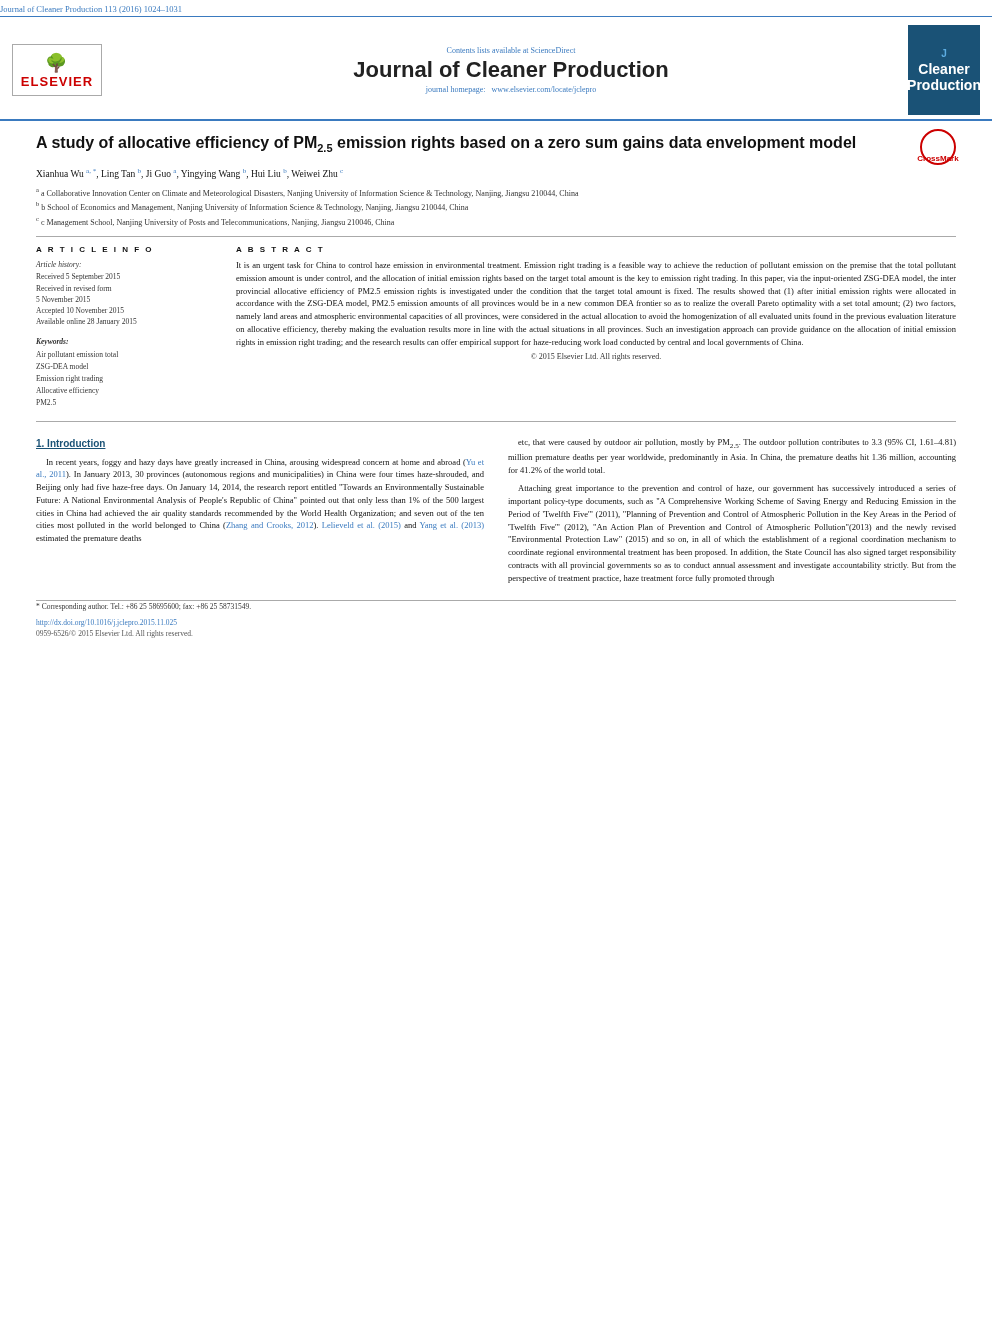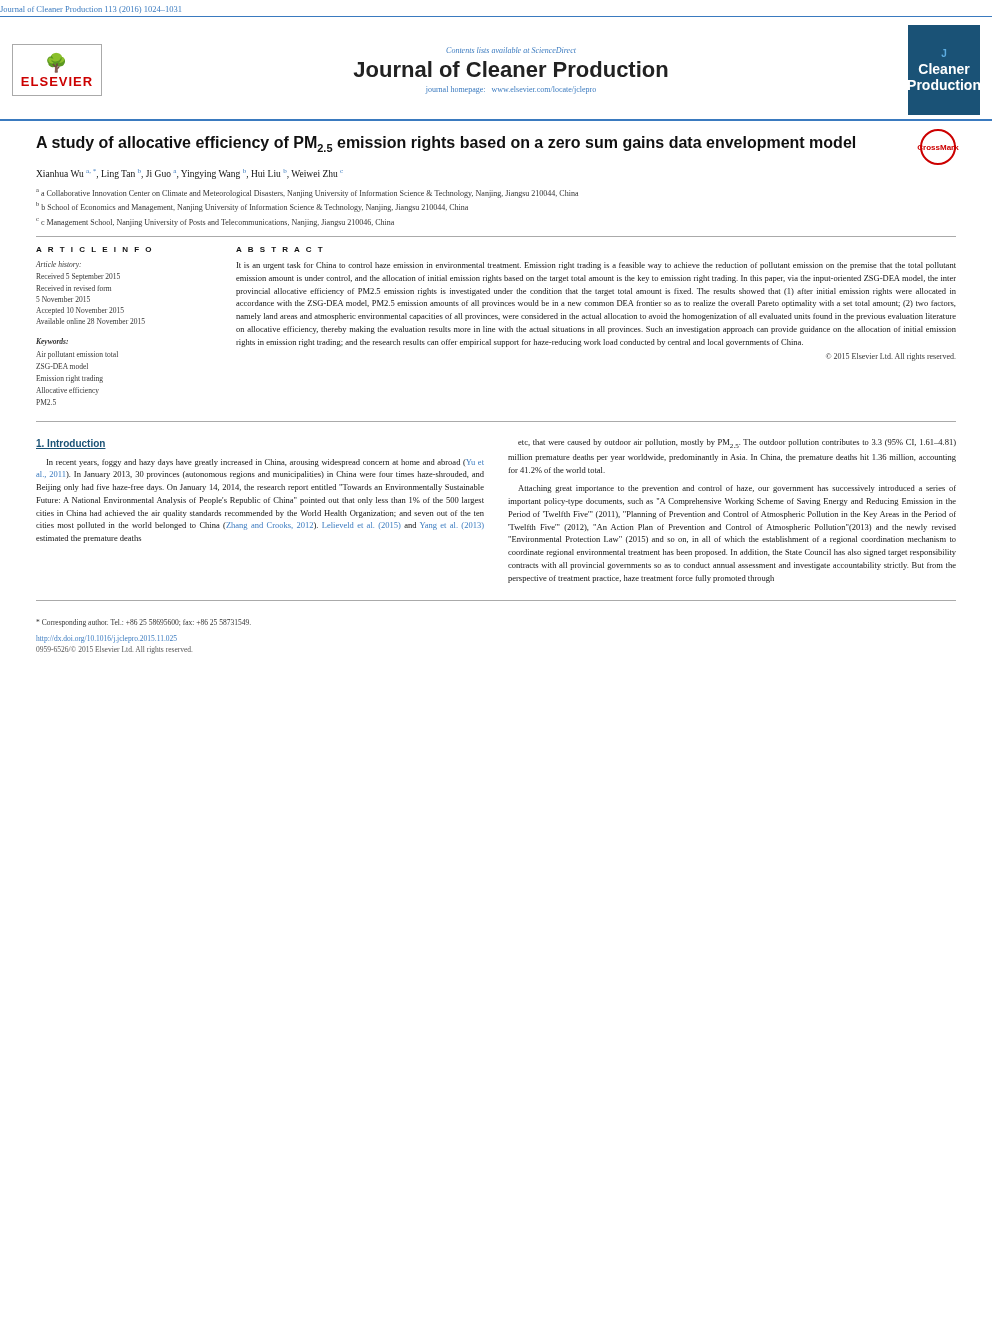--- a/index.html
+++ b/index.html
@@ -37,21 +37,20 @@
       flex: 1;
       text-align: center;
     }
     .header-center .sciencedirect-line {
       font-size: 8px;
       color: #555;
       margin-bottom: 2px;
     }
     .header-center .sciencedirect-line span {
       color: #3a7abf;
-      font-style: italic;
     }
     .journal-title-main {
       font-size: 22px;
       font-weight: bold;
       color: #222;
       font-family: Arial, sans-serif;
       margin-bottom: 2px;
     }
     .journal-homepage {
       font-size: 8px;
@@ -111,21 +110,21 @@
       float: right;
       margin-left: 10px;
       margin-top: -4px;
     }
     .crossmark-img {
       width: 36px;
       height: 36px;
       border: 2px solid #c00;
       border-radius: 50%;
       display: flex;
-      align-items: center;
+      align-items: flex-end;
       justify-content: center;
       font-family: Arial, sans-serif;
       font-size: 8px;
       font-weight: bold;
       color: #c00;
       text-align: center;
     }
 
     
     .authors {
@@ -214,21 +213,21 @@
     .abstract-text {
       font-size: 8.5px;
       color: #111;
       line-height: 1.5;
       text-align: justify;
     }
     .abstract-text p {
       margin-bottom: 4px;
     }
     .abstract-copyright {
-      text-align: right;
+      text-align: center;
       font-size: 8px;
       color: #333;
       margin-top: 4px;
     }
 
     
     .body-content {
       margin-top: 14px;
     }
     .body-two-col {
@@ -258,21 +257,21 @@
     }
 
     .link-text {
       color: #3a7abf;
     }
 
     
     .footnote-area {
       margin-top: 10px;
       border-top: 1px solid #aaa;
-      padding-top: 16px;
+      padding-top: 0;
       font-size: 7.5px;
       color: #333;
       line-height: 1.5;
     }
     .doi-line {
       margin-top: 4px;
       font-size: 7.5px;
       color: #3a7abf;
     }
     .issn-line {
@@ -380,21 +379,21 @@
 
     <div class="col-left">
       <div class="section-heading">A R T I C L E   I N F O</div>
 
       <div class="article-history">
         <span class="label">Article history:</span>
         <span>Received 5 September 2015</span><br>
         <span>Received in revised form</span><br>
         <span>5 November 2015</span><br>
         <span>Accepted 10 November 2015</span><br>
-        <span>Available online 28 November 2015</span>
+        <span>Available online 28 January 2015</span>
       </div>
 
       <div class="keywords-section">
         <span class="kw-label">Keywords:</span>
         <span class="kw-item">Air pollutant emission total</span>
         <span class="kw-item">ZSG-DEA model</span>
         <span class="kw-item">Emission right trading</span>
         <span class="kw-item">Allocative efficiency</span>
         <span class="kw-item">PM2.5</span>
       </div>

